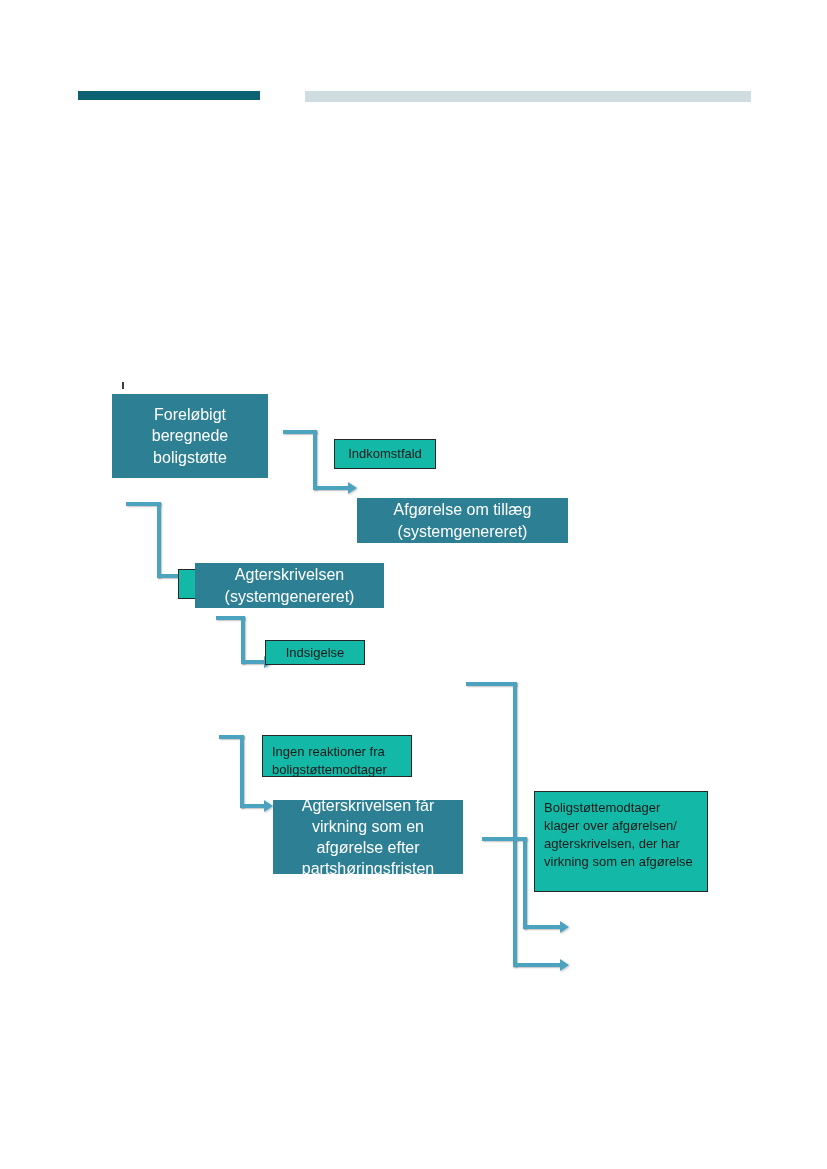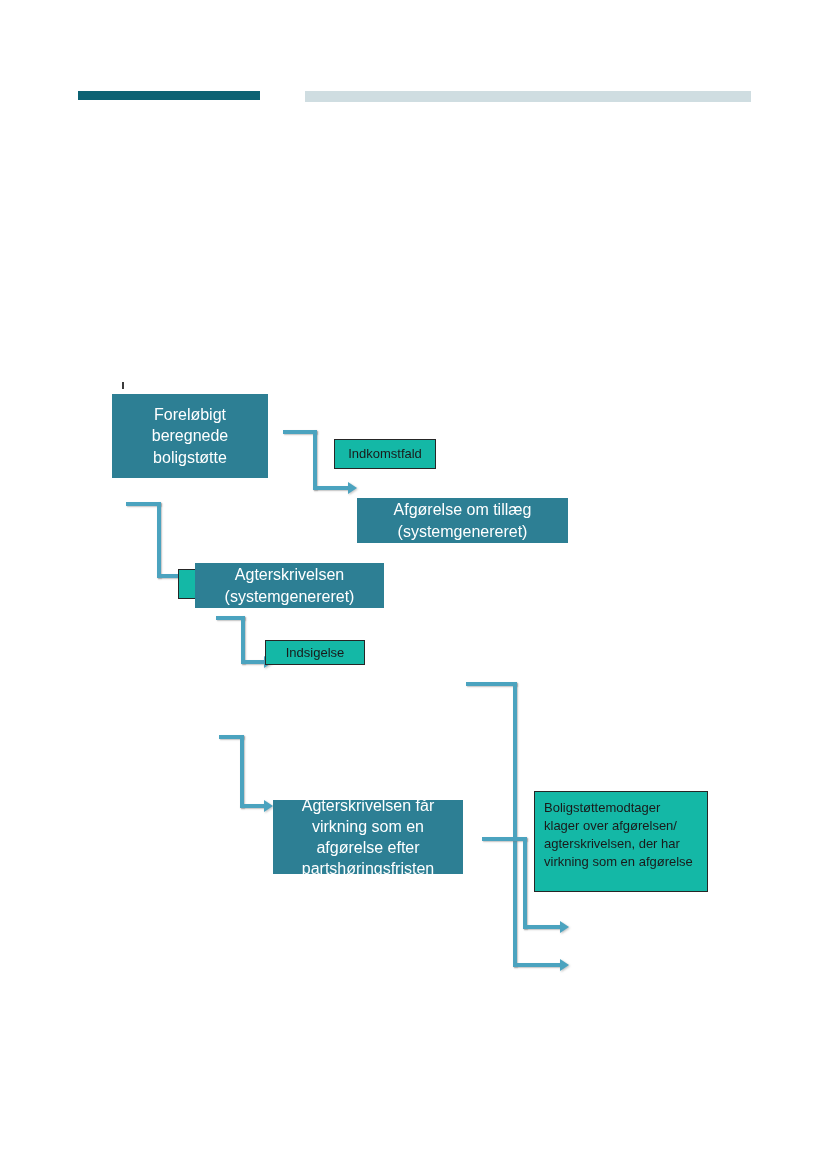--- a/index.html
+++ b/index.html
@@ -137,20 +137,21 @@
   <div class="arrowhead" style="left:264px; top:656px;"></div>
 
   <div class="node node-outline" style="left:265px; top:640px; width:100px; height:25px;">Indsigelse</div>
 
 
   <div class="conn conn-h" style="left:219px; top:735px; width:25px;"></div>
   <div class="conn conn-v" style="left:240px; top:735px; height:73px;"></div>
   <div class="conn conn-h" style="left:240px; top:804px; width:26px;"></div>
   <div class="arrowhead" style="left:264px; top:800px;"></div>
 
+  <div class="node node-outline left-align" style="left:262px; top:735px; width:150px; height:42px;">Ingen reaktioner fra boligstøttemodtager</div>
 
   <div class="node node-filled" style="left:273px; top:800px; width:190px; height:74px;">Agterskrivelsen får virkning som en afgørelse efter partshøringsfristen</div>
 
   <div class="conn conn-h" style="left:466px; top:682px; width:51px;"></div>
   <div class="conn conn-v" style="left:513px; top:682px; height:285px;"></div>
   <div class="conn conn-h" style="left:513px; top:963px; width:50px;"></div>
   <div class="arrowhead" style="left:560px; top:959px;"></div>
 
   <div class="conn conn-h" style="left:482px; top:837px; width:45px;"></div>
   <div class="conn conn-v" style="left:523px; top:837px; height:92px;"></div>

